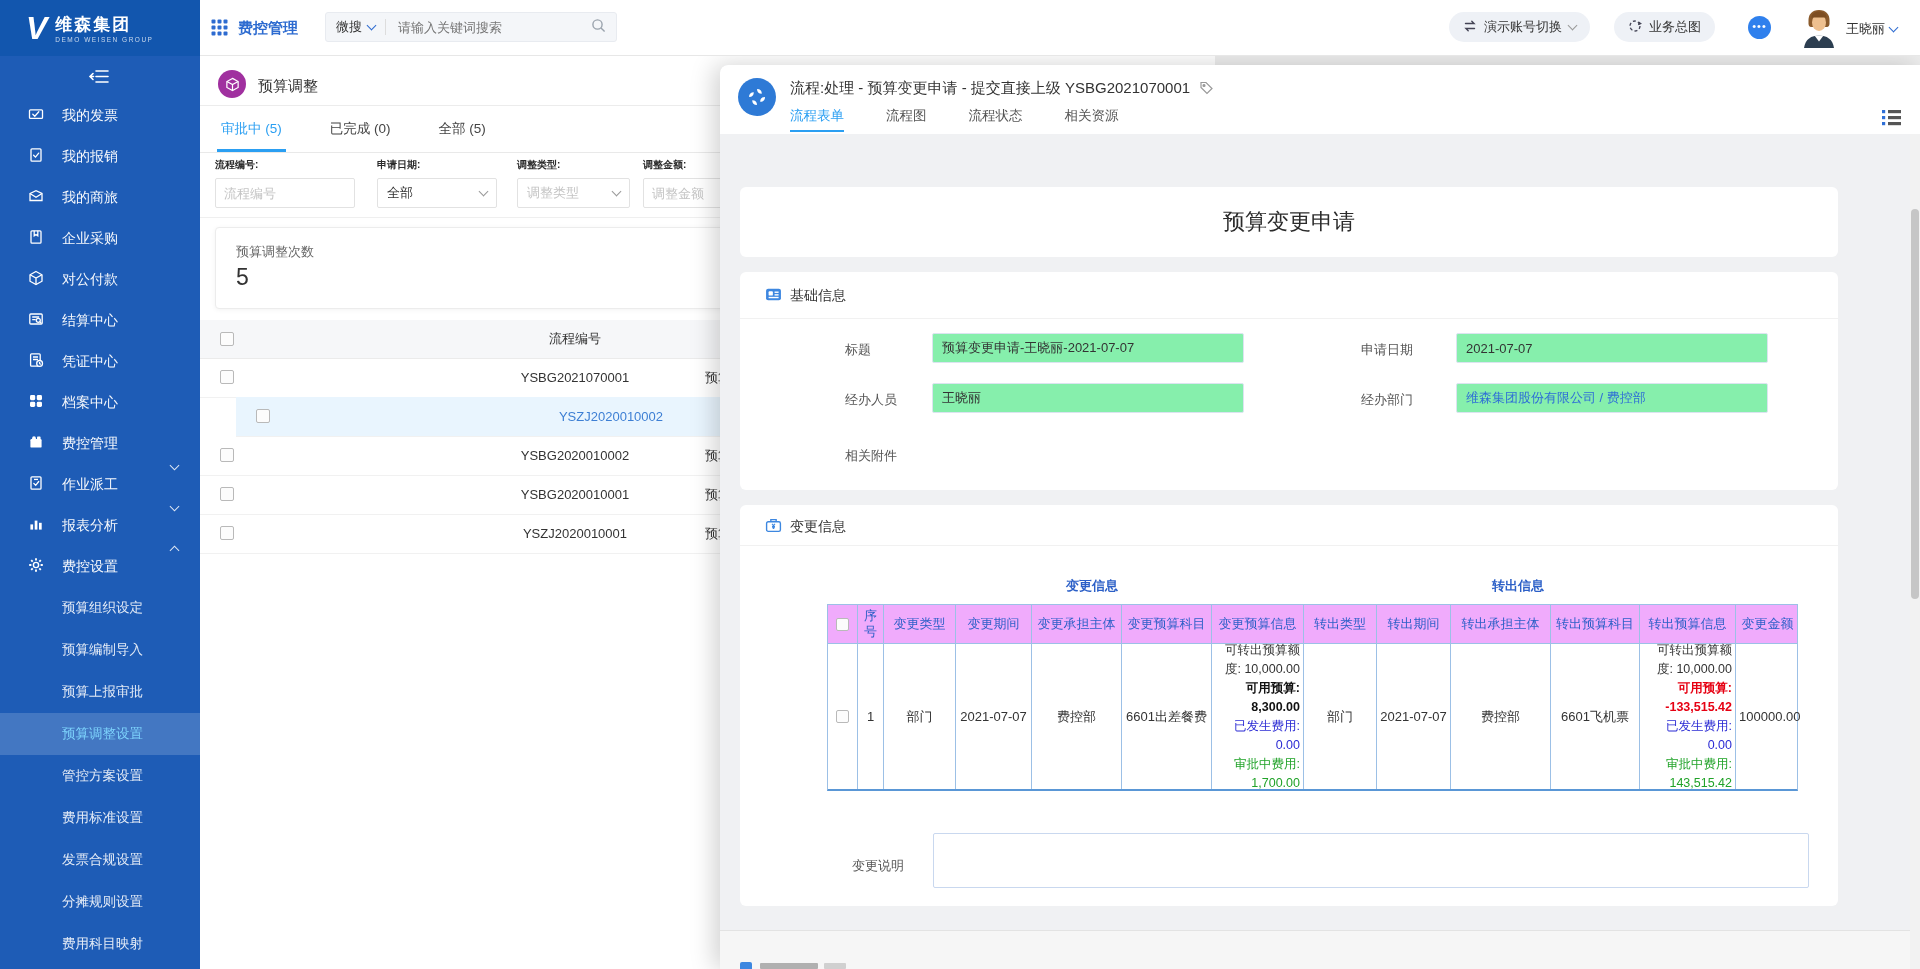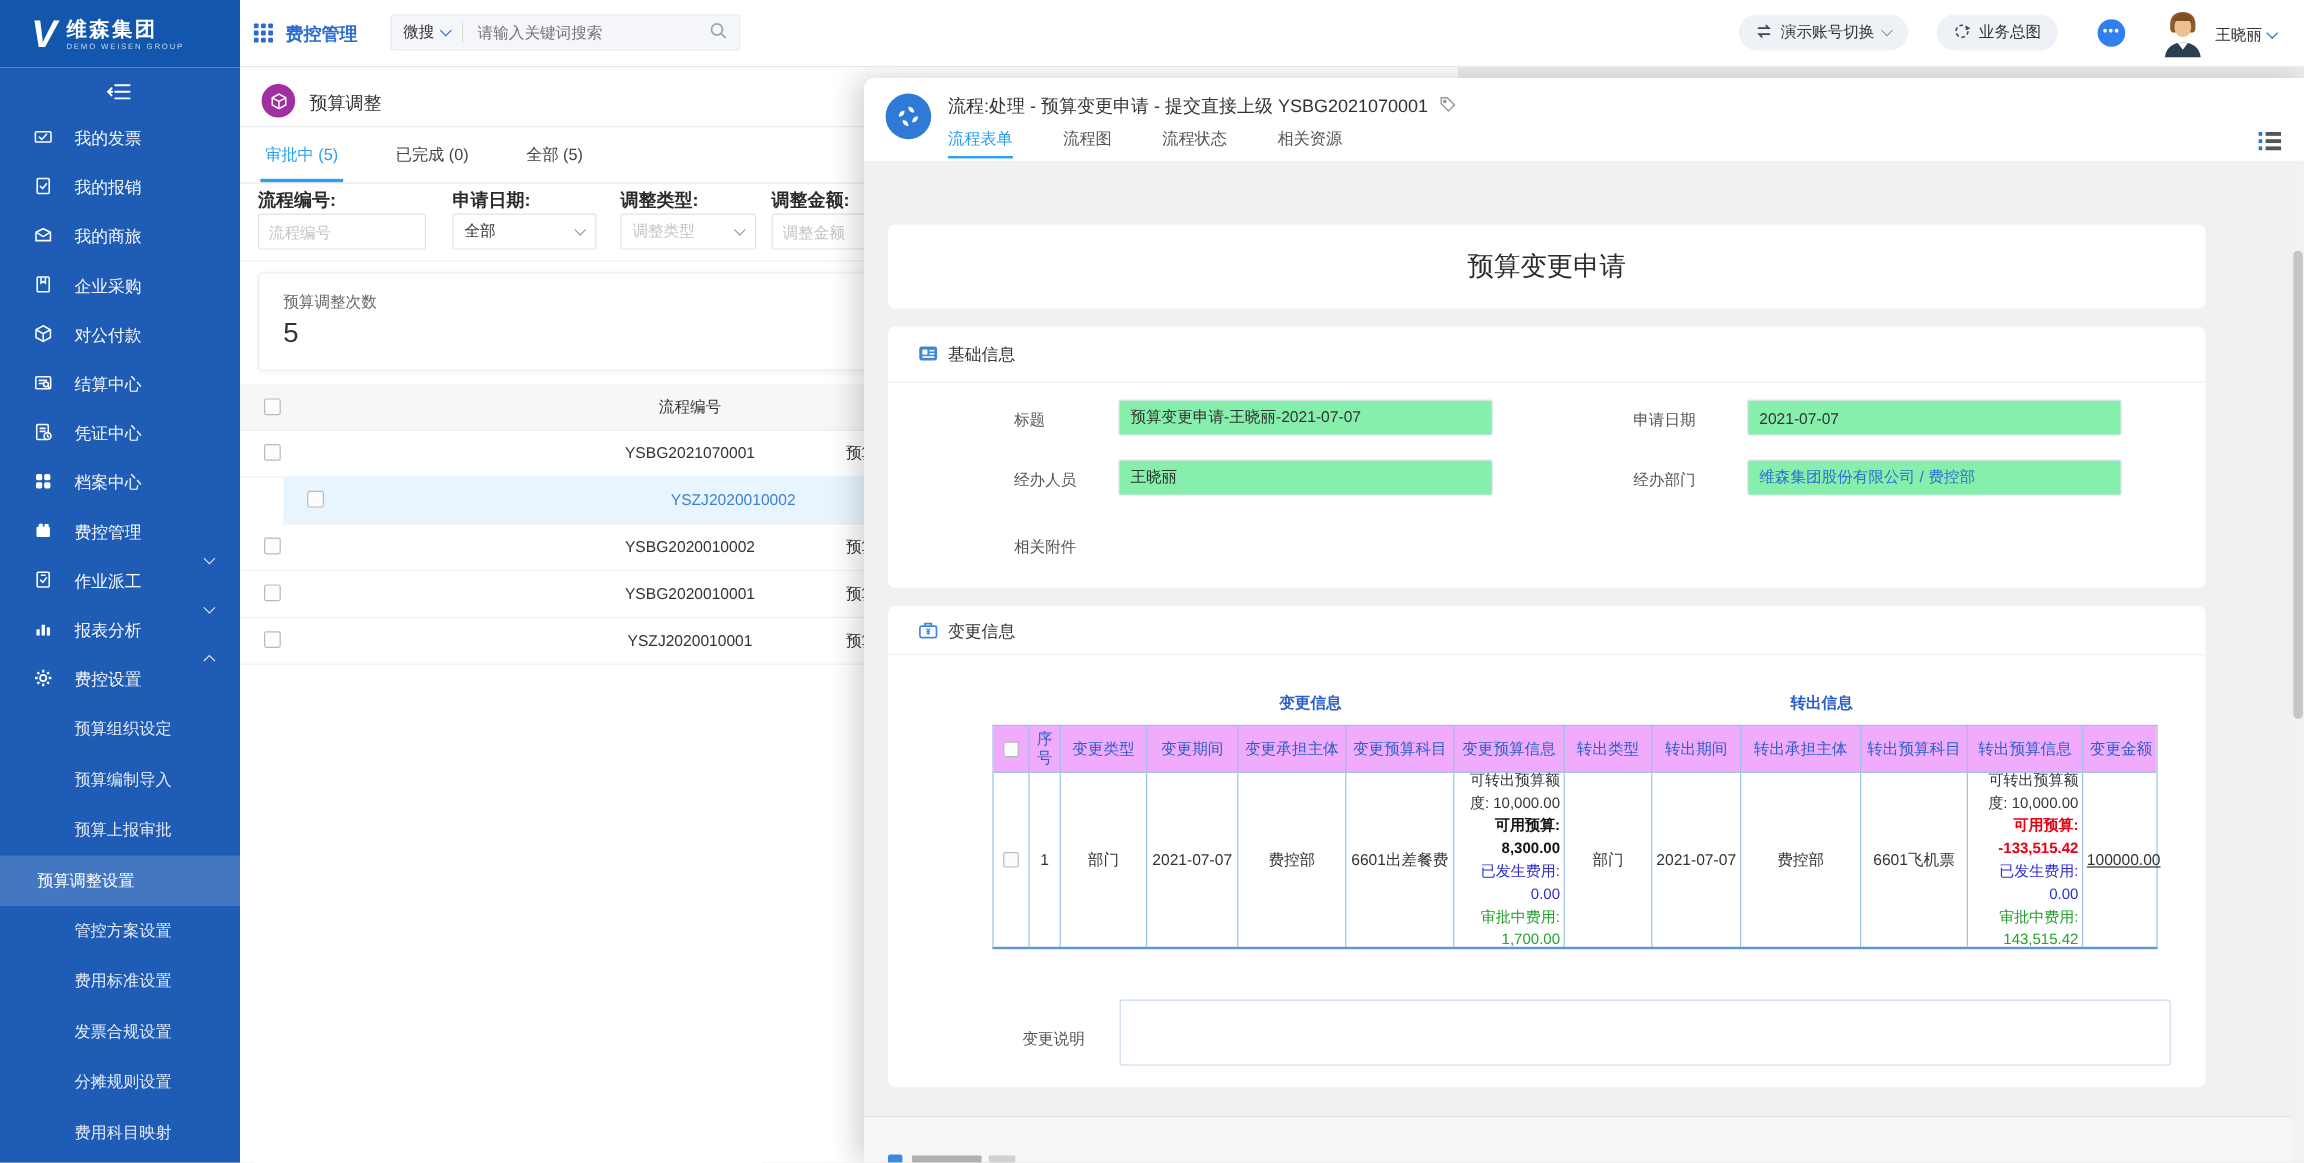--- a/index.html
+++ b/index.html
@@ -18,26 +18,26 @@
   
   #topbar{left:0;top:0;width:1920px;height:55px;background:#fff;border-bottom:1px solid #e7e7e7;z-index:70;}
   #logo-block{left:0;top:0;width:200px;height:56px;background:#1256ae;color:#fff;}
   .pill{height:30px;border-radius:15px;background:#eef1f6;padding:0 14px;gap:7px;color:#333;cursor:pointer;}
   
   #sidebar{left:0;top:55px;width:200px;height:914px;background:#1e5cb6;z-index:40;color:#fff;}
   .sb-item{position:relative;height:41px;display:flex;align-items:center;padding-left:62px;font-size:14px;color:rgba(255,255,255,.96);cursor:pointer;box-sizing:border-box;}
   .sb-item .ic{position:absolute;left:28px;}
   .sb-item .exp{position:absolute;right:22px;color:rgba(255,255,255,.85);}
   .sb-sub{height:42px;display:flex;align-items:center;padding-left:62px;font-size:13.5px;color:rgba(255,255,255,.88);cursor:pointer;box-sizing:border-box;}
-  .sb-sub.active{background:rgba(255,255,255,.17);color:#ffffff;padding-left:31px;}
+  .sb-sub.active{background:rgba(255,255,255,.17);color:#7dd3fc;}
   
   #main-panel{left:200px;top:55px;width:1015px;height:914px;background:#fff;z-index:45;}
   .tab{height:47px;line-height:47px;font-size:13.5px;color:#444;padding:0 4px;cursor:pointer;box-sizing:border-box;}
   .tab.active{color:#2b9ff2;border-bottom:3px solid #2b9ff2;}
-  .flt-label{font-size:15px;font-weight:bold;color:#2b2b2b;}
+  .flt-label{font-size:10px;font-weight:bold;color:#2b2b2b;}
   .txt-input{height:30px;border:1px solid #e2e2e2;border-radius:2px;padding:0 8px;font-size:13px;color:#333;box-sizing:border-box;background:#fff;font-family:inherit;outline:none;}
   .txt-input::placeholder{color:#c4c4c4;}
   .sel{height:30px;border:1px solid #e2e2e2;border-radius:2px;padding:0 9px;font-size:13px;display:flex;align-items:center;justify-content:space-between;background:#fff;box-sizing:border-box;cursor:pointer;}
   .sel .chev{color:#999;}
   .lst-row{left:0;width:1015px;height:39px;border-bottom:1px solid #f1f1f1;position:absolute;}
   .lst-no{position:absolute;left:305px;width:140px;top:0;height:39px;line-height:39px;text-align:center;color:#333;}
   .lst-title{position:absolute;left:280px;width:370px;top:0;height:39px;line-height:39px;text-align:center;color:#333;white-space:nowrap;overflow:visible;}
   
   #modal{left:720px;top:65px;width:1200px;height:904px;background:#f0f1f3;border-radius:8px 0 0 0;box-shadow:-6px 0 24px rgba(0,0,0,.18);z-index:60;overflow:hidden;}
   .m-tab{font-size:13.5px;color:#555;height:25px;cursor:pointer;box-sizing:border-box;}
@@ -446,21 +446,21 @@
         <div class="t-c" style="flex:0 0 73px;">部门</div>
         <div class="t-c" style="flex:0 0 74px;">2021-07-07</div>
         <div class="t-c" style="flex:0 0 100px;">费控部</div>
         <div class="t-c" style="flex:0 0 89px;">6601飞机票</div>
         <div class="t-c" style="flex:0 0 96px;">
           <div class="bi">可转出预算额度: 10,000.00</div>
           <div class="bi bi-red">可用预算: -133,515.42</div>
           <div class="bi bi-blue">已发生费用: 0.00</div>
           <div class="bi bi-green">审批中费用: 143,515.42</div>
         </div>
-        <div class="t-c" style="flex:0 0 63px;text-decoration:underline;">100000.00</div>
+        <div class="t-c" style="flex:0 0 63px;">100000.00</div>
       </div>
     </div>
 
     <div class="fld-label" style="left:112px;top:352px;">变更说明</div>
     <textarea class="remark" style="left: 193px; top: 328px; width: 870px; height: 49px;"></textarea>
   </div>
 
   <div class="abs" style="left:0;top:865px;width:1200px;height:1px;background:#e3e3e3;"></div>
   <div class="abs" style="left:0;top:866px;width:1200px;height:38px;background:#f6f6f6;">
     <div class="abs" style="left:20px;top:31px;width:12px;height:7px;border-radius:2px 2px 0 0;background:#3d87e0;"></div>

